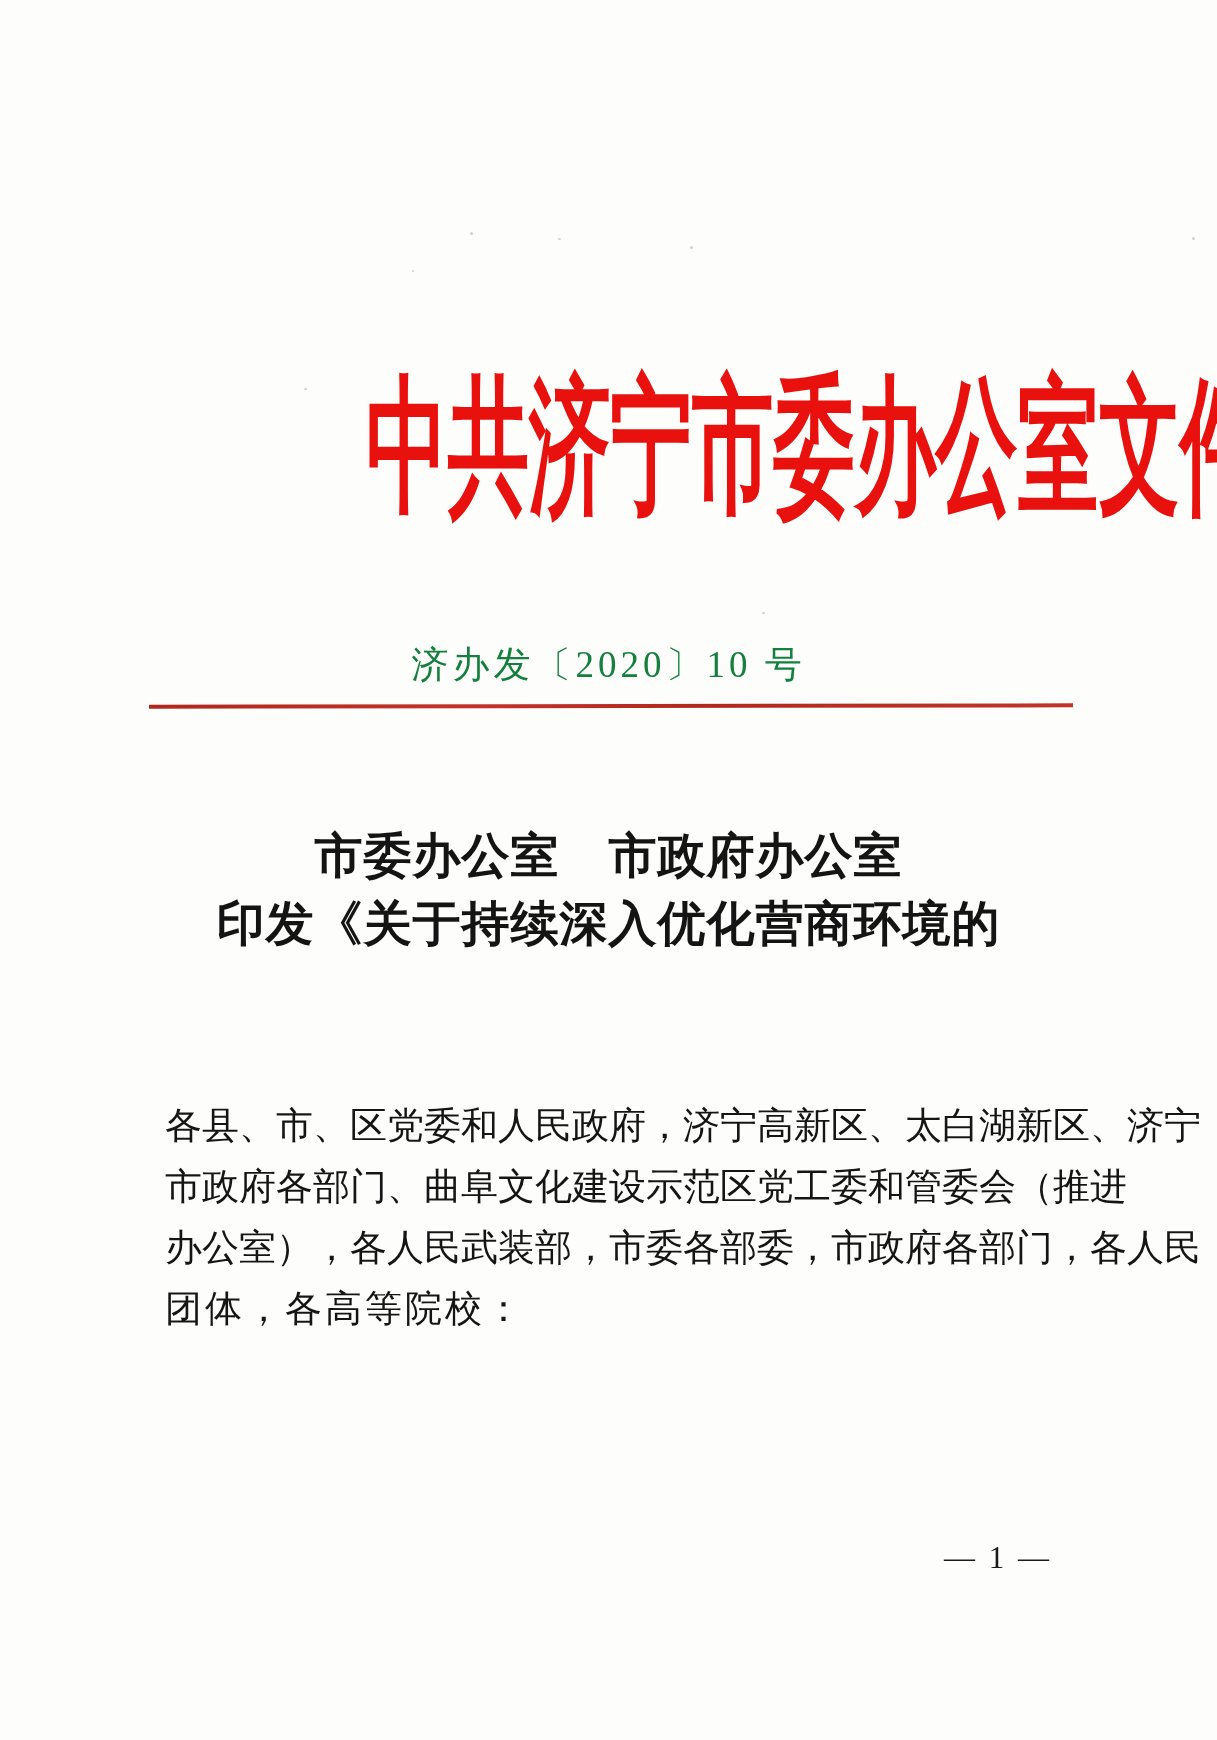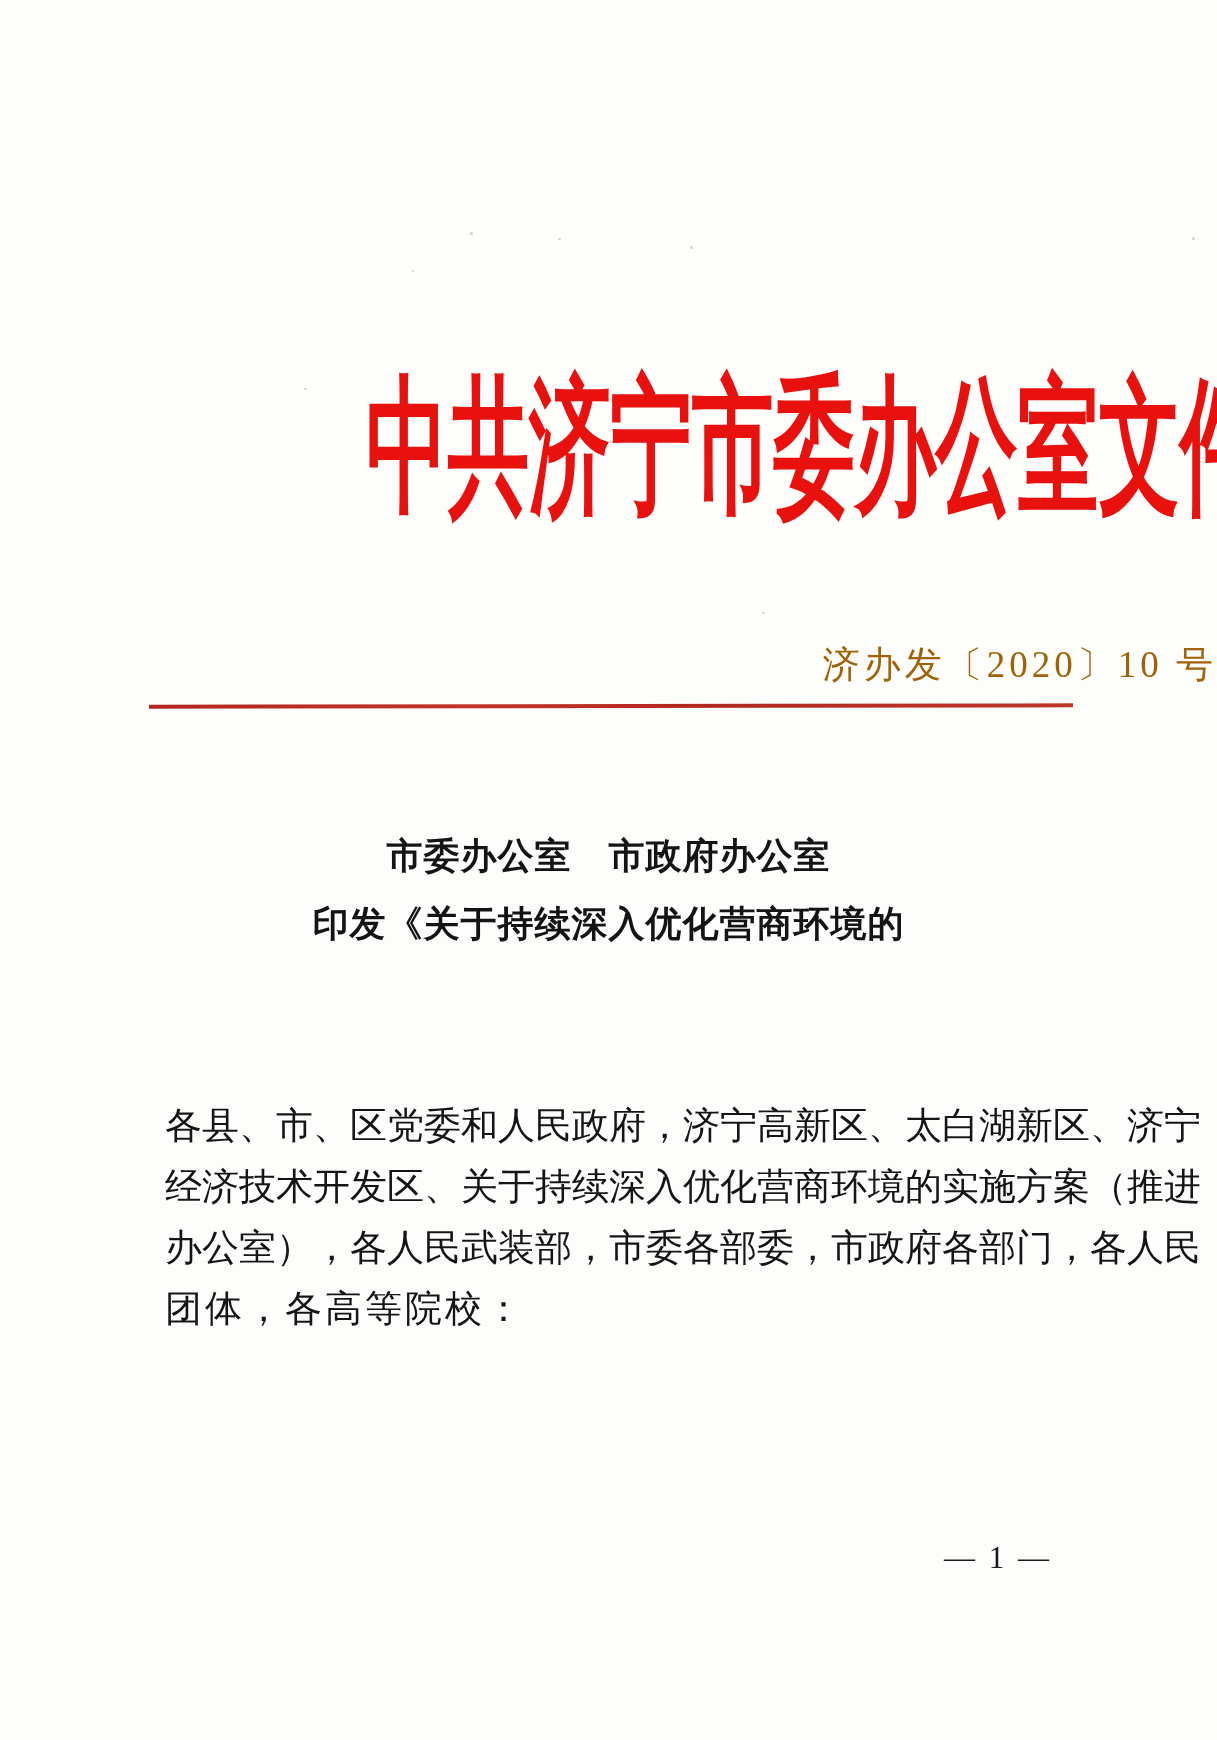--- a/index.html
+++ b/index.html
@@ -37,25 +37,25 @@
     transform-origin: 50% 50%;
     letter-spacing: 0;
   }
 
   
   .doc-number {
     position: absolute;
     top: 642px;
     left: 0;
     right: 0;
-    text-align: right;
+    text-align: center;
     font-size: 37px;
     line-height: 46px;
     letter-spacing: 4px;
-    color: #a16207;
+    color: #15803d;
   }
 
   
   .red-line {
     position: absolute;
     top: 704px;
     left: 149px;
     width: 924px;
     height: 4px;
     background: linear-gradient(90deg,
@@ -66,21 +66,21 @@
     transform: rotate(-0.08deg);
   }
 
   
   .notice-title {
     position: absolute;
     top: 822px;
     left: 80px;
     right: 80px;
     text-align: center;
-    font-size: 36px;
+    font-size: 48px;
     line-height: 68px;
     font-weight: 700;
     color: #141414;
     letter-spacing: 1px;
   }
 
   
   .body-block {
     position: absolute;
     top: 1095px;
@@ -144,21 +144,21 @@
 
   <div class="red-line"></div>
 
   <div class="notice-title">
     <div>市委办公室　市政府办公室</div>
     <div>印发《关于持续深入优化营商环境的</div>
   </div>
 
   <div class="body-block">
     <div class="body-line">各县、市、区党委和人民政府，济宁高新区、太白湖新区、济宁</div>
-    <div class="body-line">经济技术开发区、关于持续深入优化营商环境的实施方案（推进</div>
+    <div class="body-line">市政府各部门、曲阜文化建设示范区党工委和管委会（推进</div>
     <div class="body-line">办公室），各人民武装部，市委各部委，市政府各部门，各人民</div>
     <div class="body-line short">团体，各高等院校：</div>
   </div>
 
   <div class="page-number">— 1 —</div>
 
   <span class="speck s1"></span>
   <span class="speck s2"></span>
   <span class="speck s3"></span>
   <span class="speck s4"></span>

